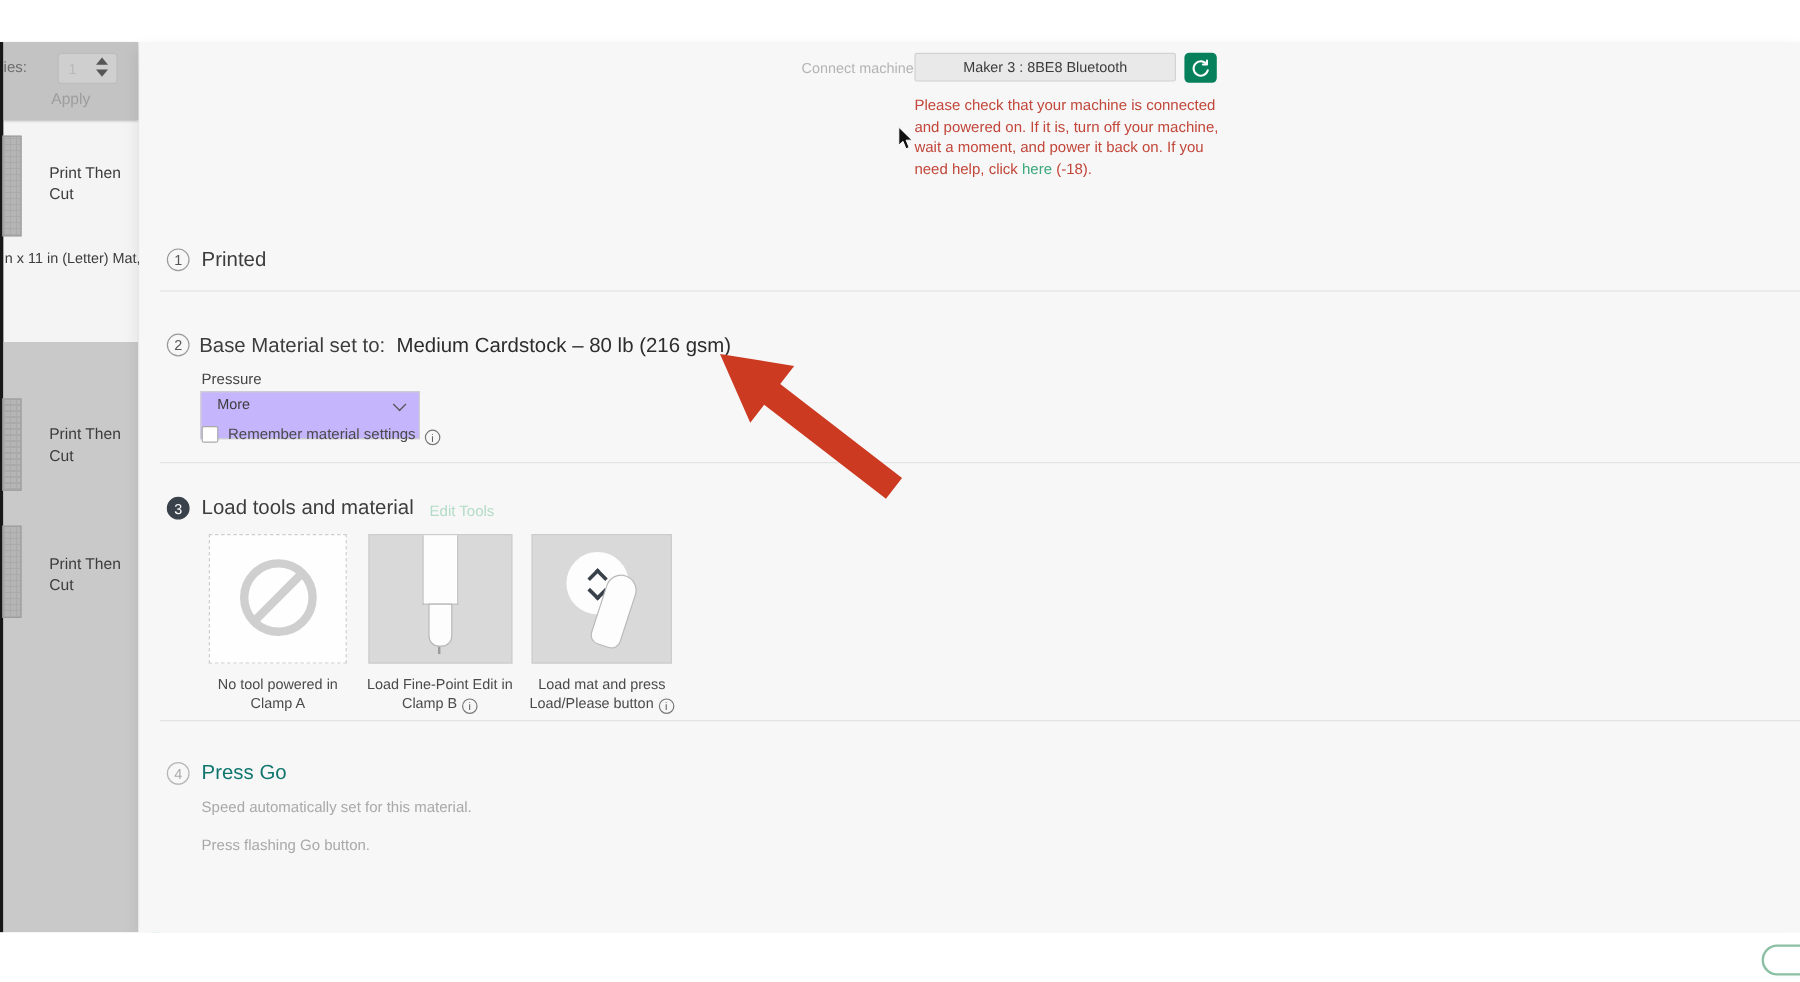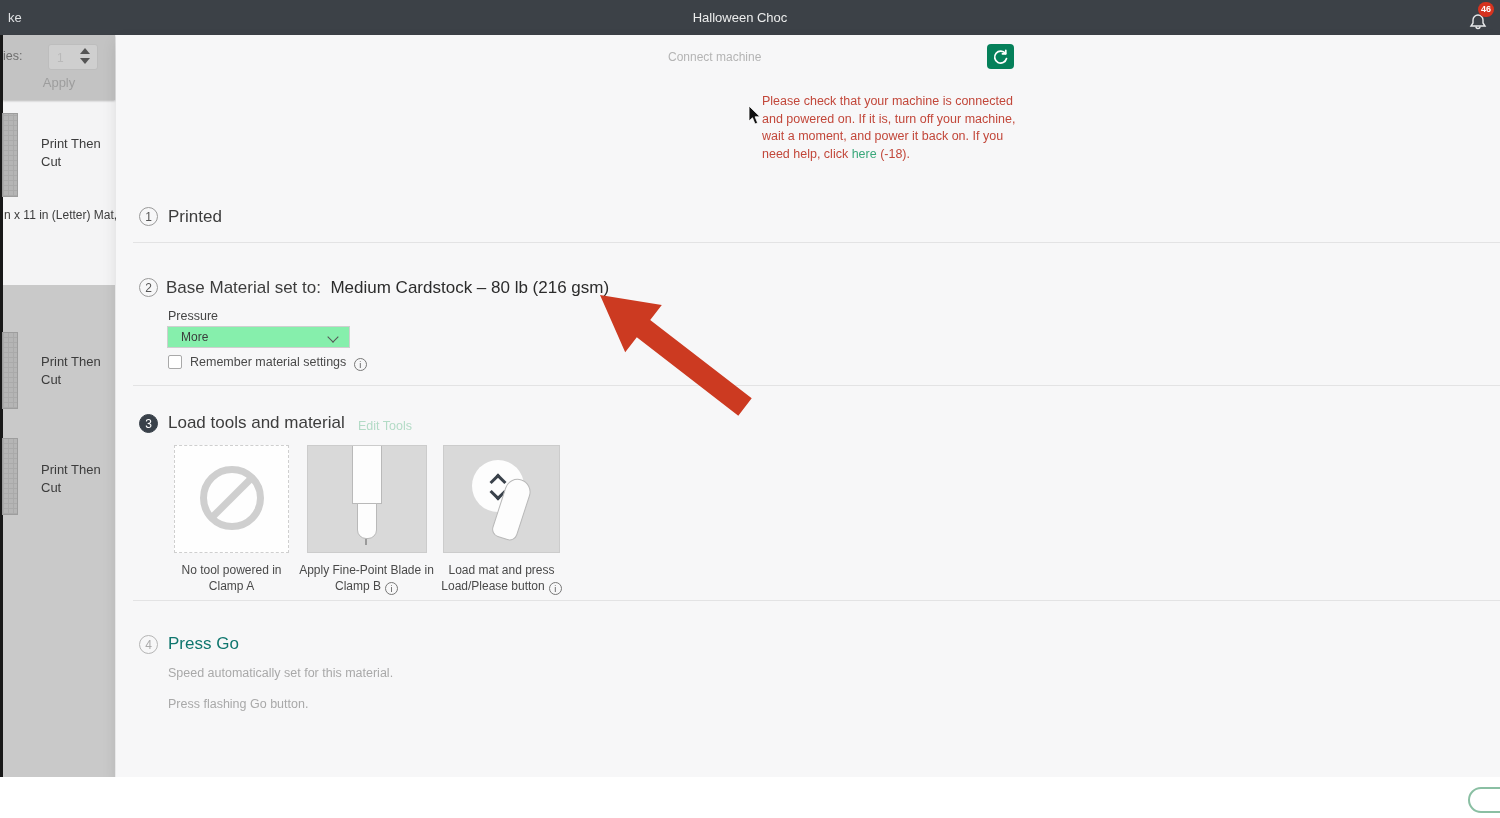--- a/index.html
+++ b/index.html
@@ -42,34 +42,34 @@
   
   .main { position:absolute; left:116px; top:35px; width:1384px; height:742px; background:#f7f7f8;
     box-shadow:0 7px 14px rgba(0,0,0,.10); }
   .connect-label { position:absolute; left:552px; top:15px; font-size:12px; color:#b4b4b4; }
   .machine-btn { position:absolute; left:646px; top:9px; width:218px; height:24px; background:#e9e9e9;
     border:1px solid #d2d2d2; border-radius:2px; font-size:12px; color:#3b3b3b; text-align:center;
     line-height:22px; cursor:pointer; }
   .refresh-btn { position:absolute; left:871px; top:9px; width:27px; height:25px; background:#05805a;
     border-radius:4px; cursor:pointer; }
   .refresh-btn svg { position:absolute; left:5px; top:4px; }
-  .error-text { position:absolute; left:646px; top:58px; width:254px; font-size:12.5px; line-height:17.5px; color:#c2473a; }
+  .error-text { position:absolute; left:646px; top:45px; width:254px; font-size:12.5px; line-height:17.5px; color:#c2473a; }
   .error-link { color:#3aa87b; cursor:pointer; }
 
   .step-circle { position:absolute; width:19px; height:19px; border:1px solid #9a9a9a; border-radius:50%;
     font-size:12px; color:#555; text-align:center; line-height:18px; background:transparent; }
   .step-circle.filled { background:#39414a; border-color:#39414a; color:#fff; }
   .step-circle.disabled { border-color:#b5b5b5; color:#ababab; }
   .step-title { position:absolute; font-size:17px; color:#3d3d3d; }
   .step-title.disabled { color:#0f766e; }
   .material-name { font-weight:normal; color:#2c2c2c; }
   .divider { position:absolute; left:17px; right:0; height:1px; background:#e3e3e4; }
 
   .pressure-label { position:absolute; left:52px; top:274px; font-size:12.5px; color:#454545; }
-  .dropdown { position:absolute; left:51px; top:291px; width:183px; height:22px; background:#86efac;
+  .dropdown { position:absolute; left:51px; top:291px; width:183px; height:40px; background:#c4b5fd;
     border:1px solid #cfcfcf; font-size:12px; color:#3c3c3c; line-height:20px; padding-left:13px; cursor:pointer; }
   .chev { position:absolute; right:12px; top:6px; width:8px; height:8px; border-right:1.5px solid #555;
     border-bottom:1.5px solid #555; transform:rotate(45deg); }
   .checkbox { position:absolute; left:52px; top:320px; width:14px; height:14px; background:#fff;
     border:1px solid #a9a9a9; border-radius:2px; cursor:pointer; }
   .remember-label { position:absolute; left:74px; top:320px; font-size:12.5px; color:#4a4a4a; }
   .info-icon { display:inline-block; width:13px; height:13px; border:1px solid #777; border-radius:50%;
     font-size:9px; line-height:12px; text-align:center; color:#555; font-style:normal; margin-left:4px;
     vertical-align:-2px; background:transparent; }
 
@@ -104,33 +104,20 @@
 
   
   .red-arrow { position:absolute; left:585px; top:285px; pointer-events:none; }
   .cursor { position:absolute; left:748px; top:106px; pointer-events:none; }
 </style>
 </head>
 <body>
 
 <div class="stage">
 
-  <div class="topbar">
-    <span class="topbar-left">ke</span>
-    <div class="topbar-title">Halloween Choc</div>
-    <div class="bell-wrap">
-      <span class="bell-svg">
-        <svg width="20" height="20" viewBox="0 0 20 20" fill="none" stroke="#e8e9ea" stroke-width="1.4">
-          <path d="M10 3 a5 5 0 0 1 5 5 v3 l2 3 H3 l2 -3 v-3 a5 5 0 0 1 5 -5 z"></path>
-          <path d="M8 14.5 a2 2 0 0 0 4 0"></path>
-        </svg>
-      </span>
-      <span class="badge">46</span>
-    </div>
-  </div>
 
   <div class="edge-strip"></div>
 
   <div class="sidebar">
     <div class="copies-panel">
       <span class="copies-label">ies:</span>
       <div class="stepper">
         <span class="stepper-value">1</span>
         <div class="stepper-arrows">
           <div class="tri-up"></div>
@@ -154,20 +141,21 @@
       <div>
         <div class="mat-thumb" style="left:-1px; top:153px; width:16px; height:77px;"></div>
         <div class="side-label" style="top:176px;">Print Then Cut</div>
       </div>
     </div>
   </div>
 
   <div class="main">
 
     <span class="connect-label">Connect machine</span>
+    <div class="machine-btn">Maker 3 : 8BE8 Bluetooth</div>
     <div class="refresh-btn">
       <svg width="17" height="17" viewBox="0 0 17 17" fill="none" stroke="#ffffff" stroke-width="1.7" stroke-linecap="round">
         <path d="M13.5 5.5 a6 6 0 1 0 1 5"></path>
         <path d="M13.8 2.4 v3.4 h-3.4" stroke-linejoin="round"></path>
       </svg>
     </div>
 
     <div class="error-text">
       <span>Please check that your machine is connected and powered on. If it is, turn off your machine, wait a moment, and power it back on. If you need help, click </span><span class="error-link">here</span><span> (-18).</span>
     </div>
@@ -213,21 +201,21 @@
         <div class="lu-chev down"></div>
       </div>
       <div class="finger"></div>
     </div>
 
     <div class="caption cap-1">
       <span>No tool powered in</span><br>
       <span>Clamp A</span>
     </div>
     <div class="caption cap-2">
-      <span>Apply Fine-Point Blade in</span><br>
+      <span>Load Fine-Point Edit in</span><br>
       <span>Clamp B</span><span class="info-icon">i</span>
     </div>
     <div class="caption cap-3">
       <span>Load mat and press</span><br>
       <span>Load/Please button</span><span class="info-icon">i</span>
     </div>
     <div class="divider" style="top:565px;"></div>
 
     <div class="step-circle disabled" style="left:23px; top:600px;">4</div>
     <div class="step-title disabled" style="left:52px; top:599px;">Press Go</div>

